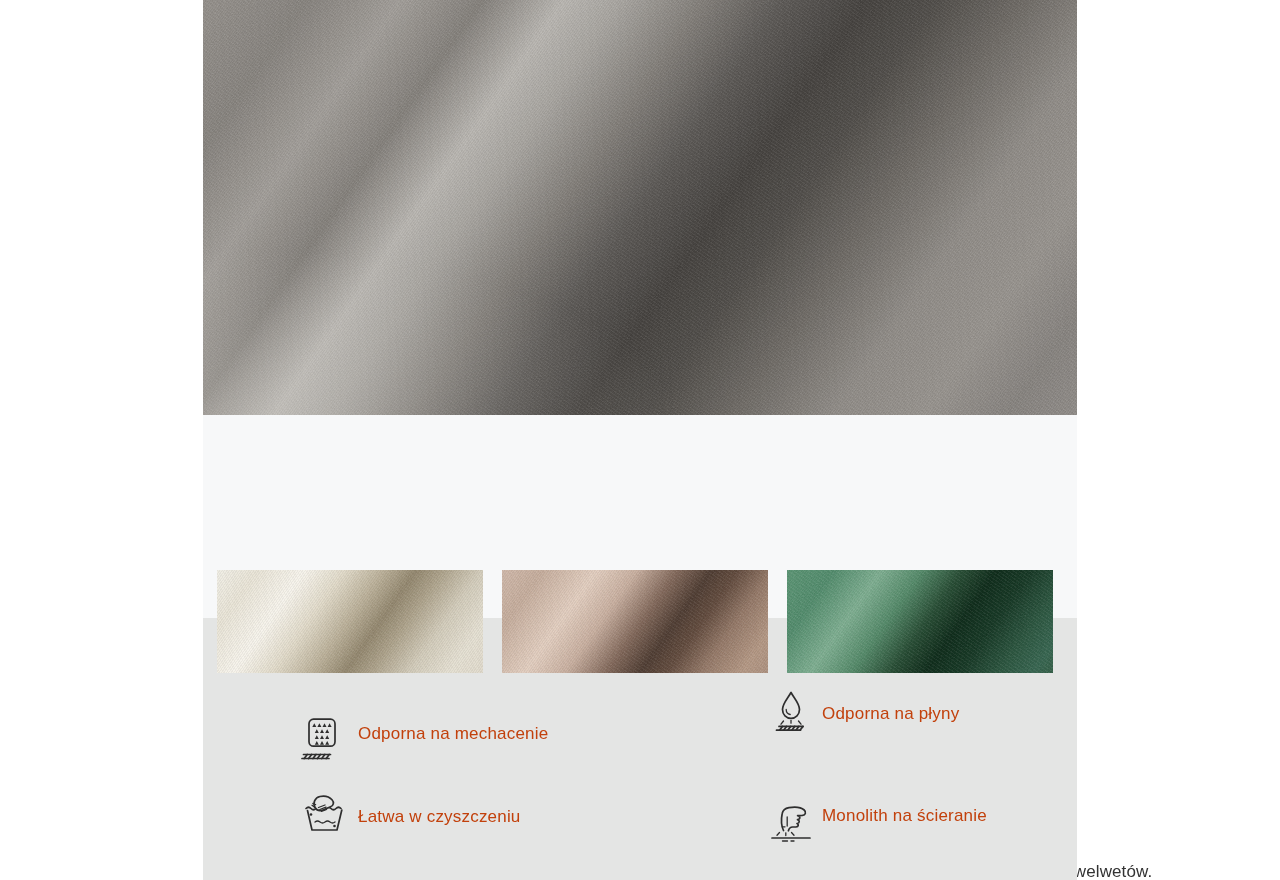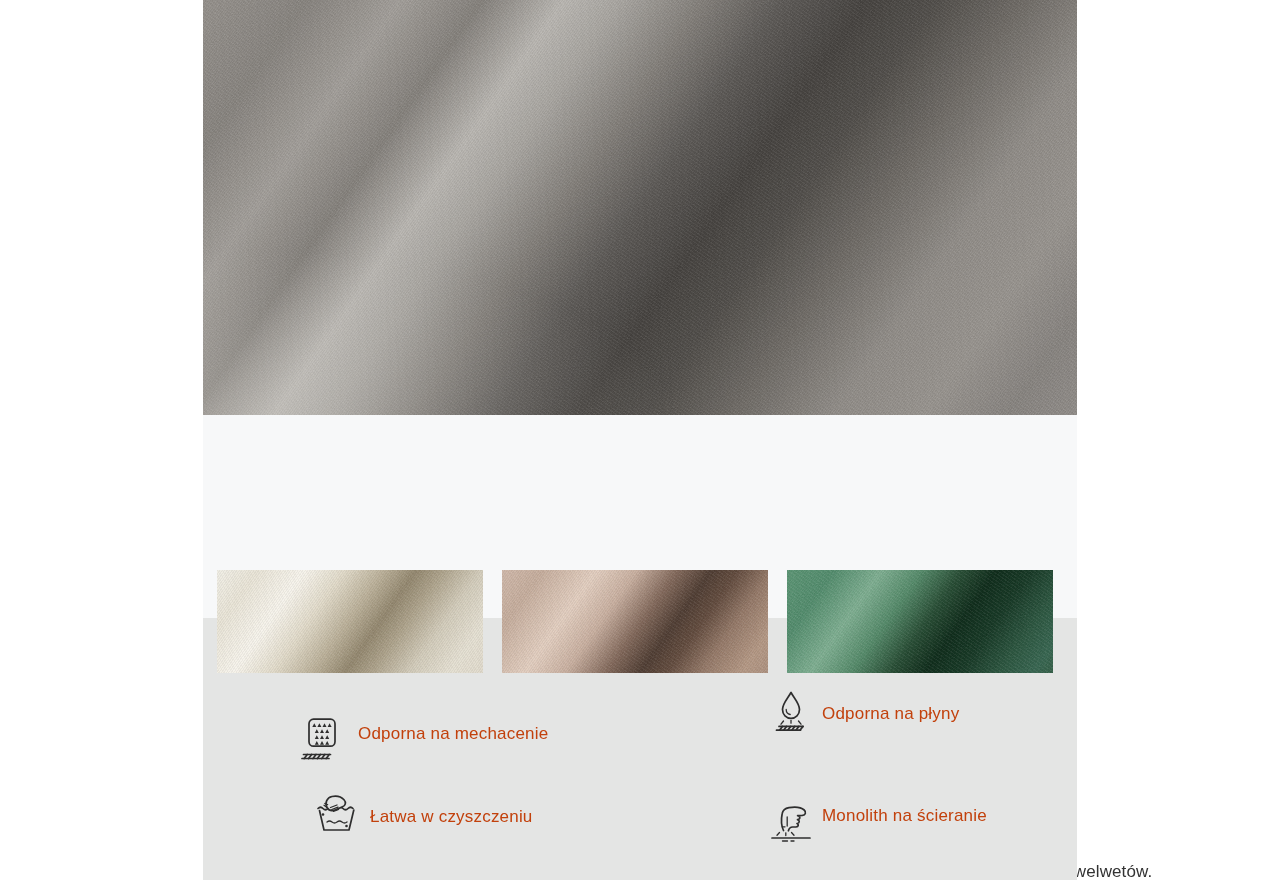--- a/index.html
+++ b/index.html
@@ -46,21 +46,21 @@
   
   .swatches{position:absolute;left:14px;top:570px;width:846px;height:103px;display:flex;gap:19px;}
   .swatch{width:266px;height:103px;flex:0 0 266px;}
 
   
   .feature{position:absolute;display:flex;align-items:center;}
   .feature .flabel{font-size:17px;color:#c2410c;letter-spacing:.2px;white-space:nowrap;}
   .feature svg{flex:0 0 auto;}
   .f0{left:98px;top:718px;}  .f0 .flabel{margin-left:17px;position:relative;top:-6px;}
   .f1{left:568px;top:690px;} .f1 .flabel{margin-left:11px;position:relative;top:2px;}
-  .f2{left:112px;top:794px;} .f2 .flabel{margin-left:11px;position:relative;top:3px;}
+  .f2{left:100px;top:794px;} .f2 .flabel{margin-left:11px;position:relative;top:3px;}
   .f3{left:567px;top:798px;} .f3 .flabel{margin-left:10px;position:relative;top:-4px;}
   .icon-stroke{fill:none;stroke:#2e2e2e;stroke-width:1.7;stroke-linecap:round;stroke-linejoin:round;}
   .icon-thin{fill:none;stroke:#2e2e2e;stroke-width:1.3;stroke-linecap:round;}
   .icon-fill{fill:#2e2e2e;stroke:none;}
   .icon-mask{fill:#e4e5e4;stroke:#2e2e2e;stroke-width:1.7;stroke-linecap:round;stroke-linejoin:round;}
   .hidden-defs{position:absolute;width:0;height:0;overflow:hidden;}
 </style>
 </head>
 <body>
 

